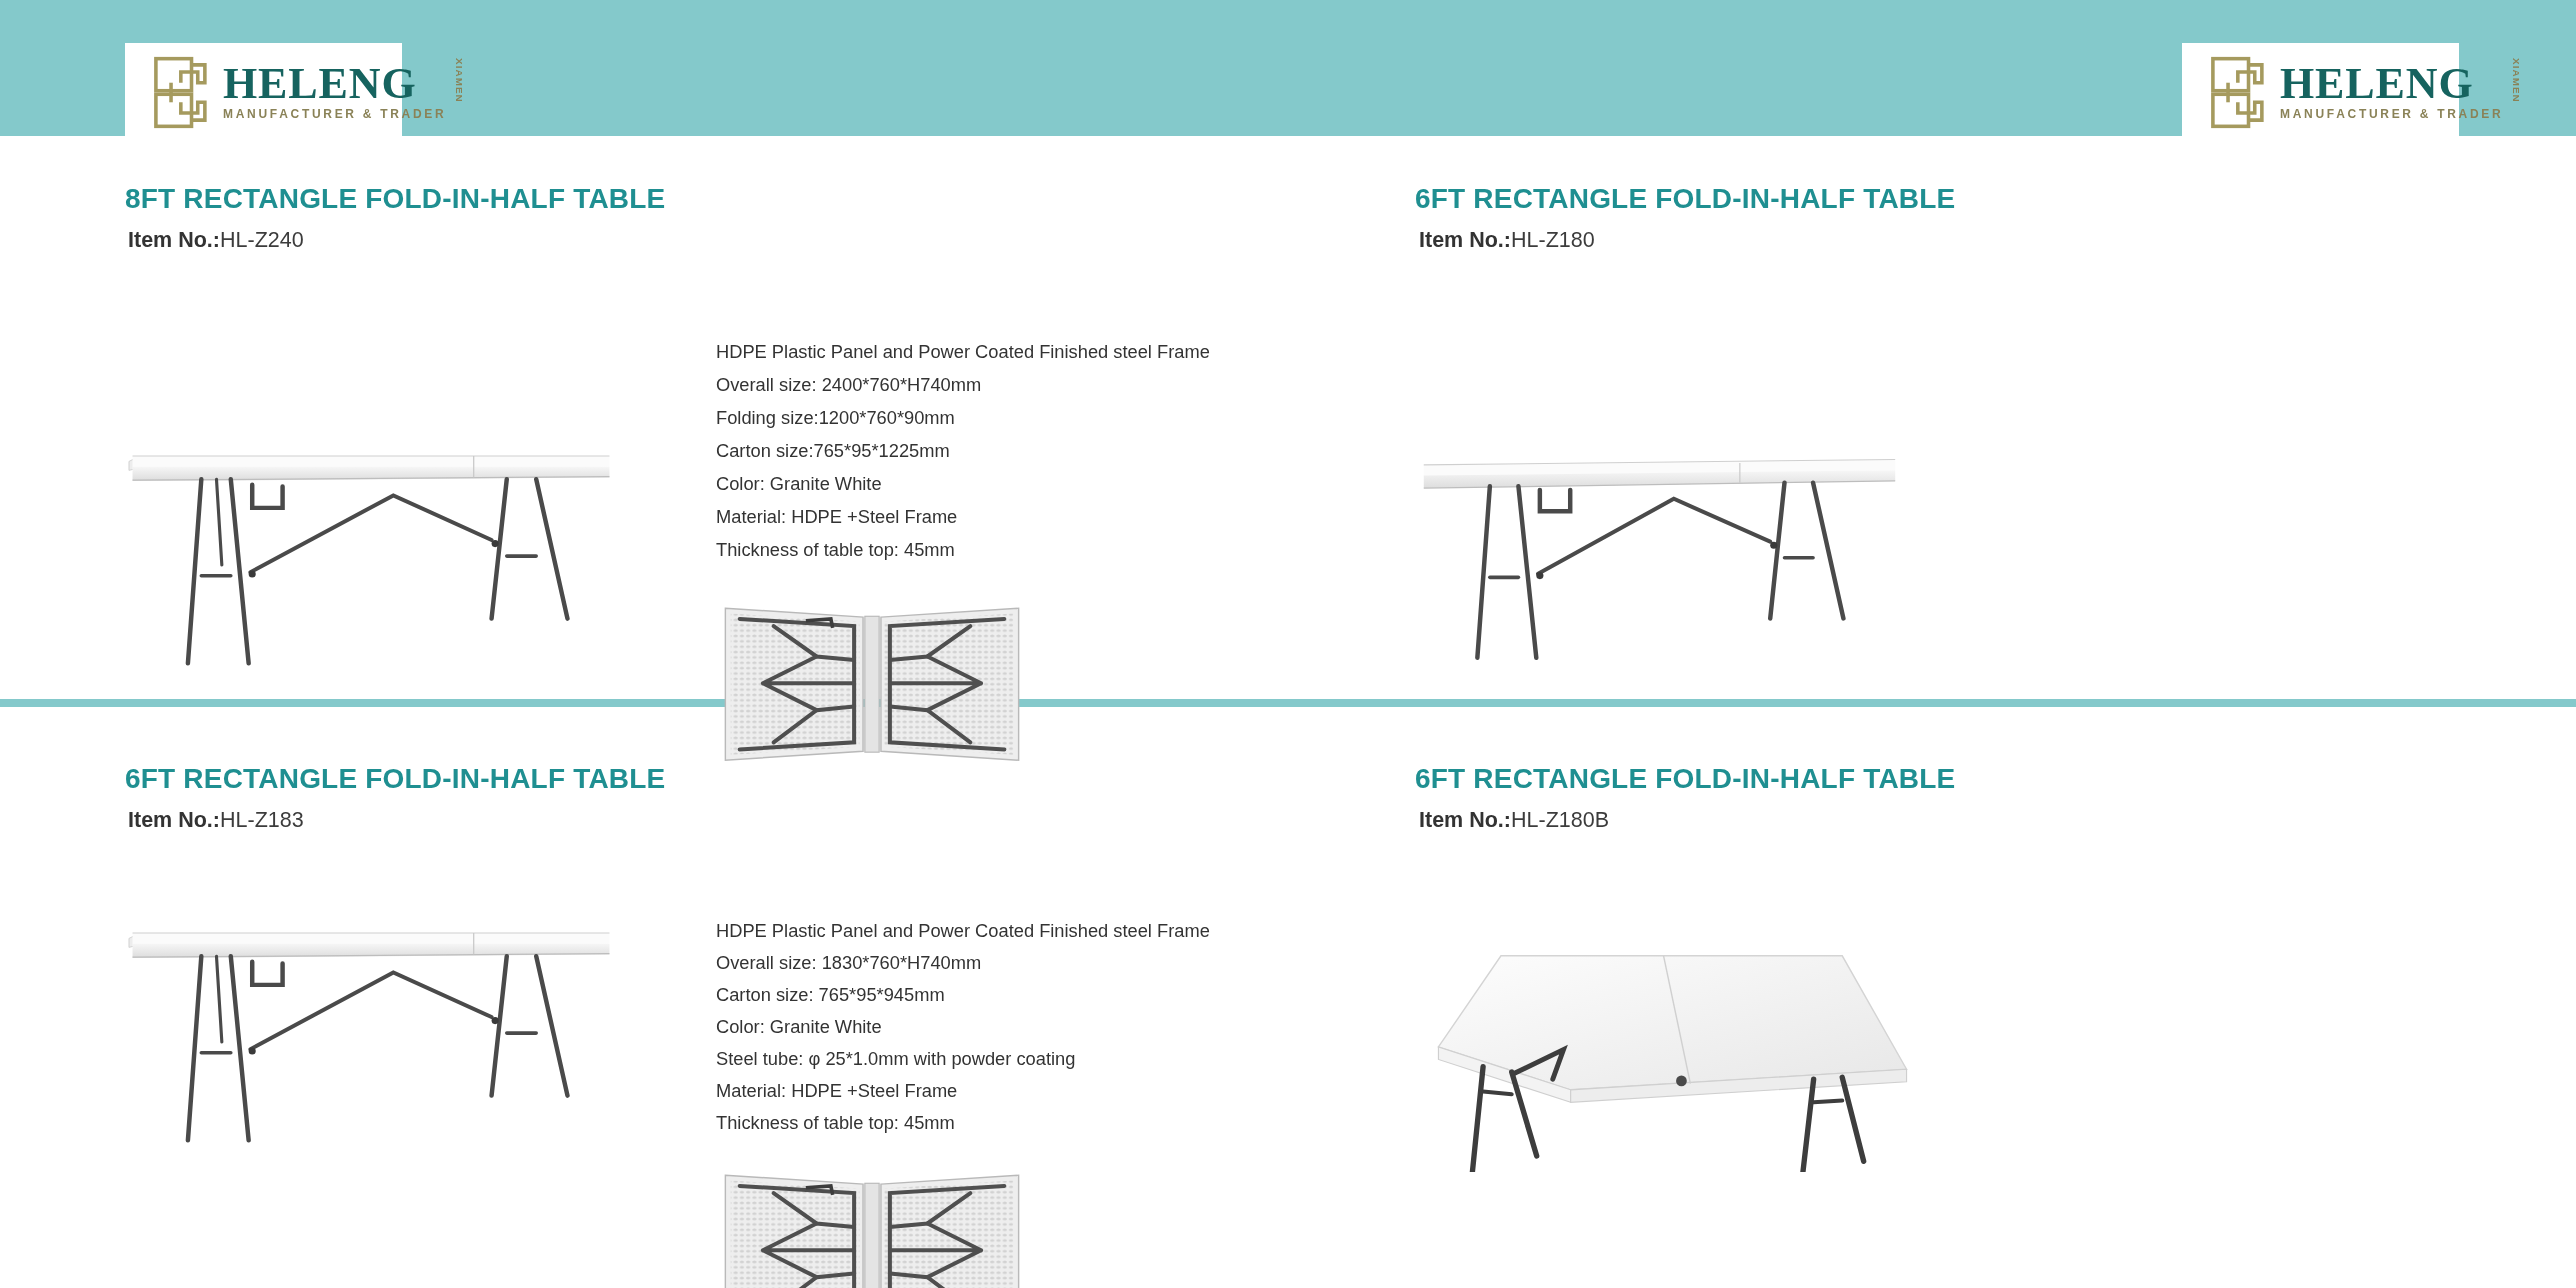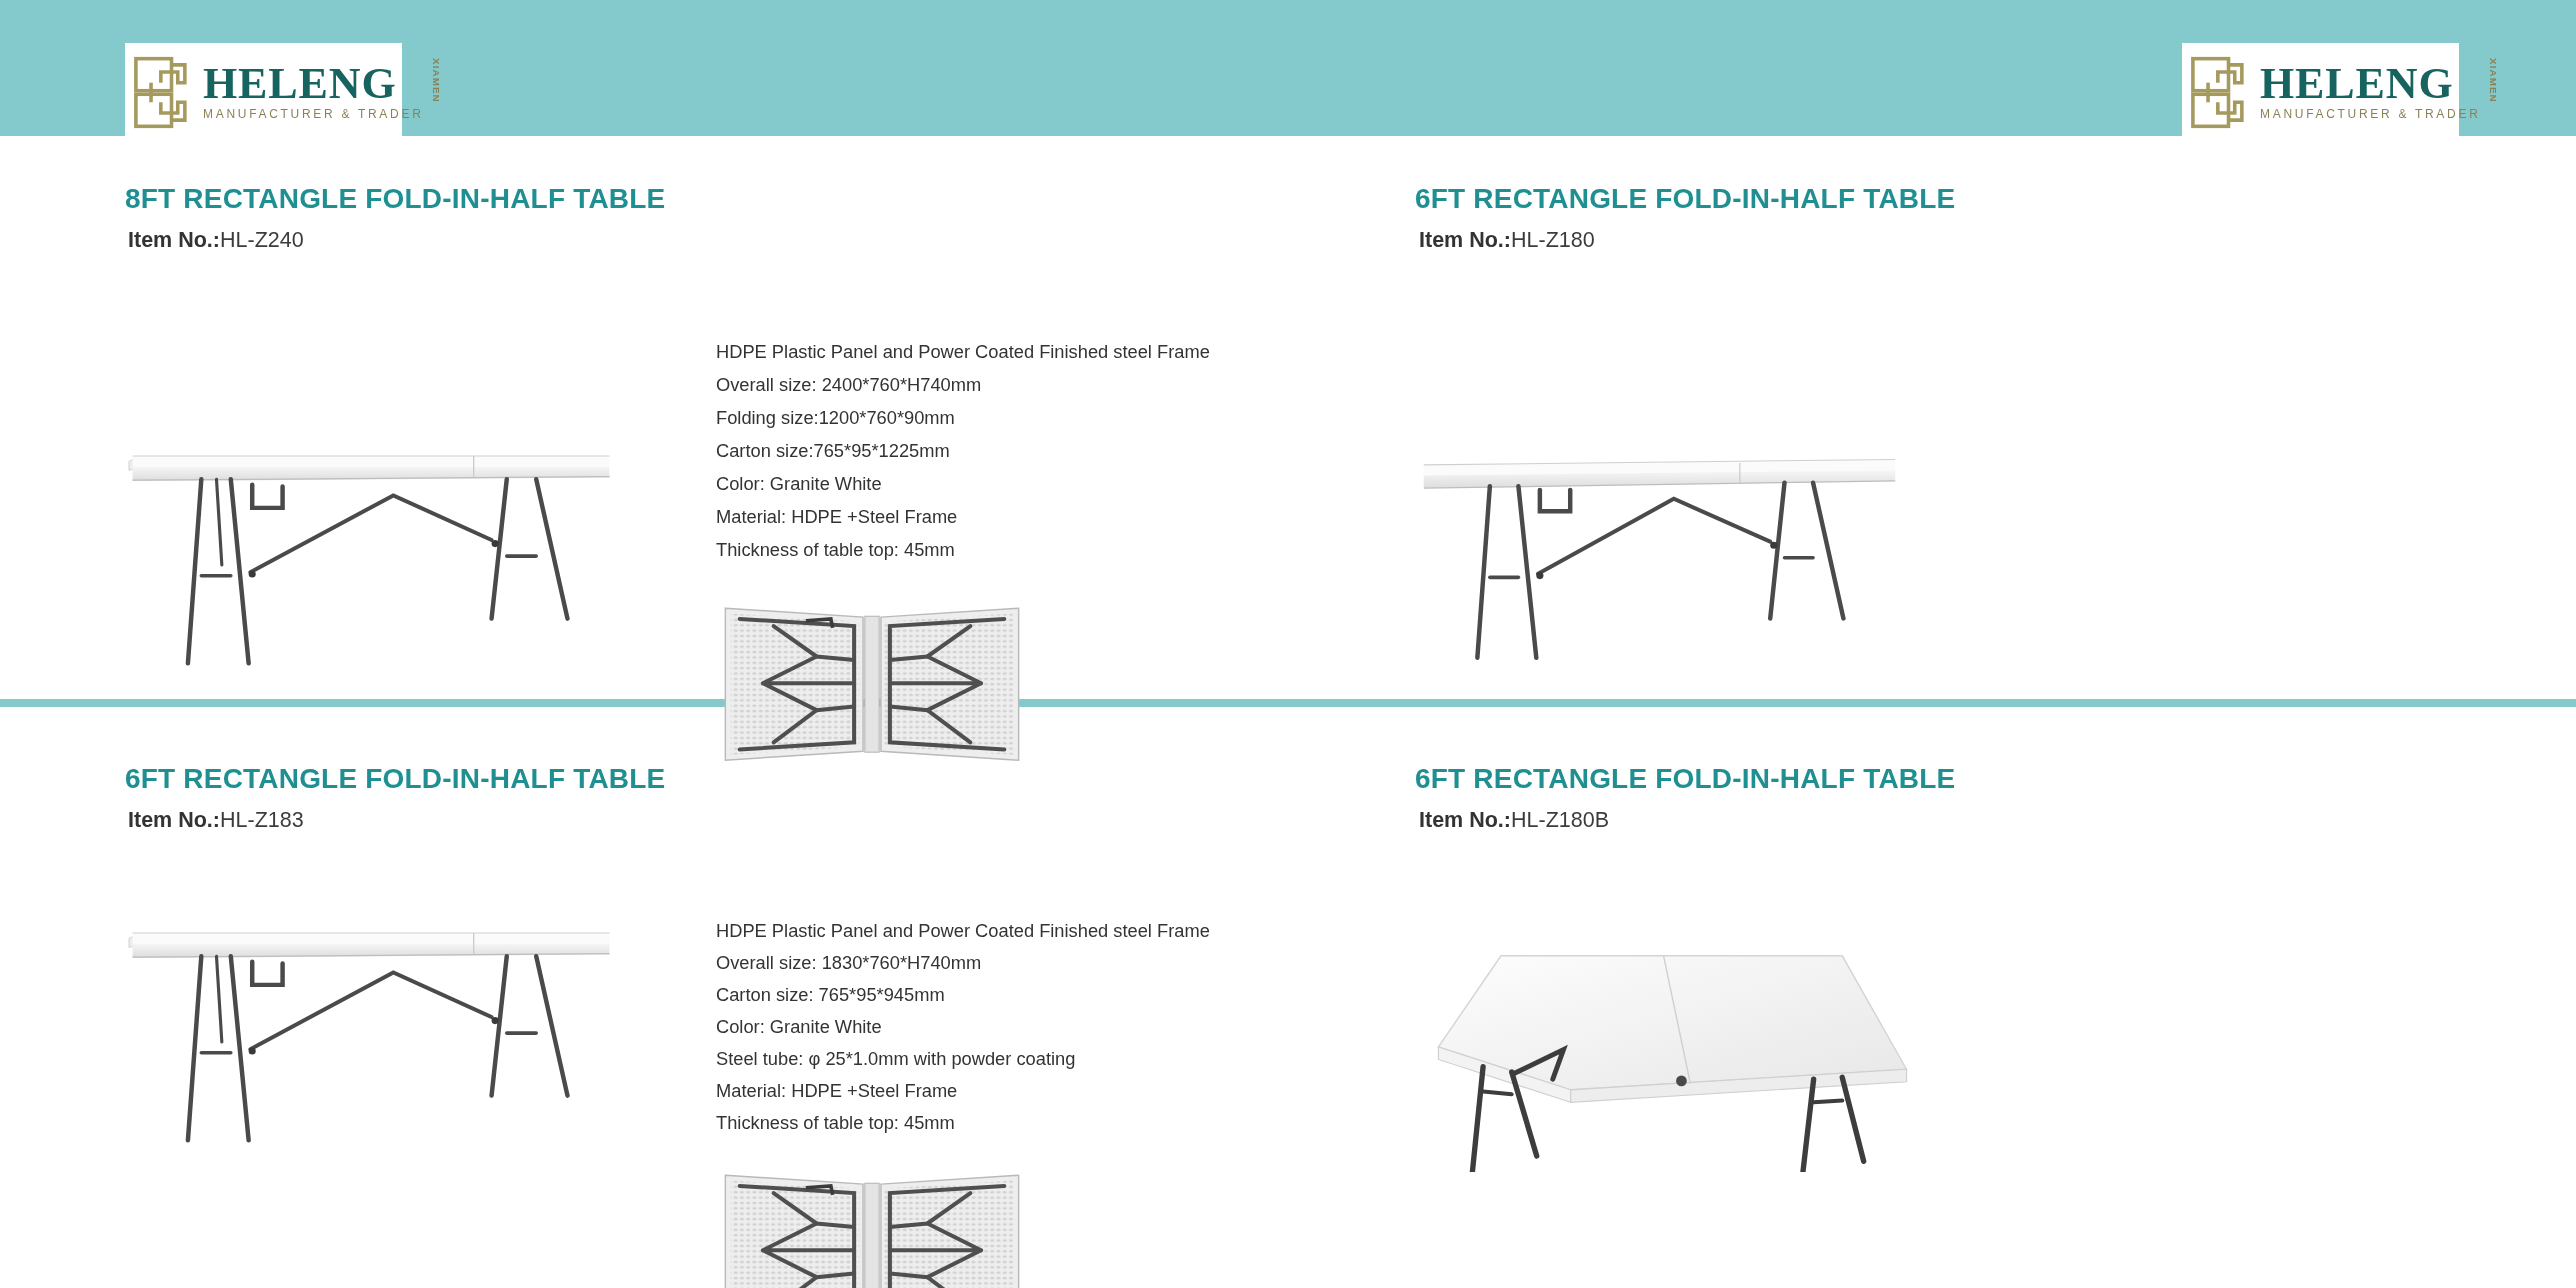--- a/index.html
+++ b/index.html
@@ -15,35 +15,35 @@
   .header {
     position: absolute; top: 0; left: 0;
     width: 2576px; height: 136px;
     background: #84c9cb;
   }
   .logo-box {
     position: absolute; top: 43px;
     width: 277px; height: 98px;
     background: #ffffff;
     display: flex; align-items: center;
-    padding-left: 8px;
+    padding-left: 28px;
   }
   .logo-left  { left: 125px; }
   .logo-right { left: 2182px; }
 
   .logo-mark { width: 61px; height: 73px; flex: 0 0 61px; }
 
   .logo-type { position: relative; margin-left: 9px; padding-right: 19.7px; }
   .logo-word {
     font-family: "Liberation Serif", serif;
     font-size: 44px; font-weight: bold;
     color: #16635f; letter-spacing: 0.9px; line-height: 0.95;
   }
   .logo-sub {
-    font-size: 12px; font-weight: normal; color: #8a8257;
+    font-size: 12px; font-weight: bold; color: #8a8257;
     letter-spacing: 2.7px; margin-top: 1.8px; white-space: nowrap;
   }
   .logo-xiamen {
     position: absolute; right: 0.9px; bottom: 18px;
     font-size: 9.8px; font-weight: bold; color: #8a8257;
     letter-spacing: 1.1px;
     writing-mode: vertical-rl; text-orientation: mixed;
   }
 
   

